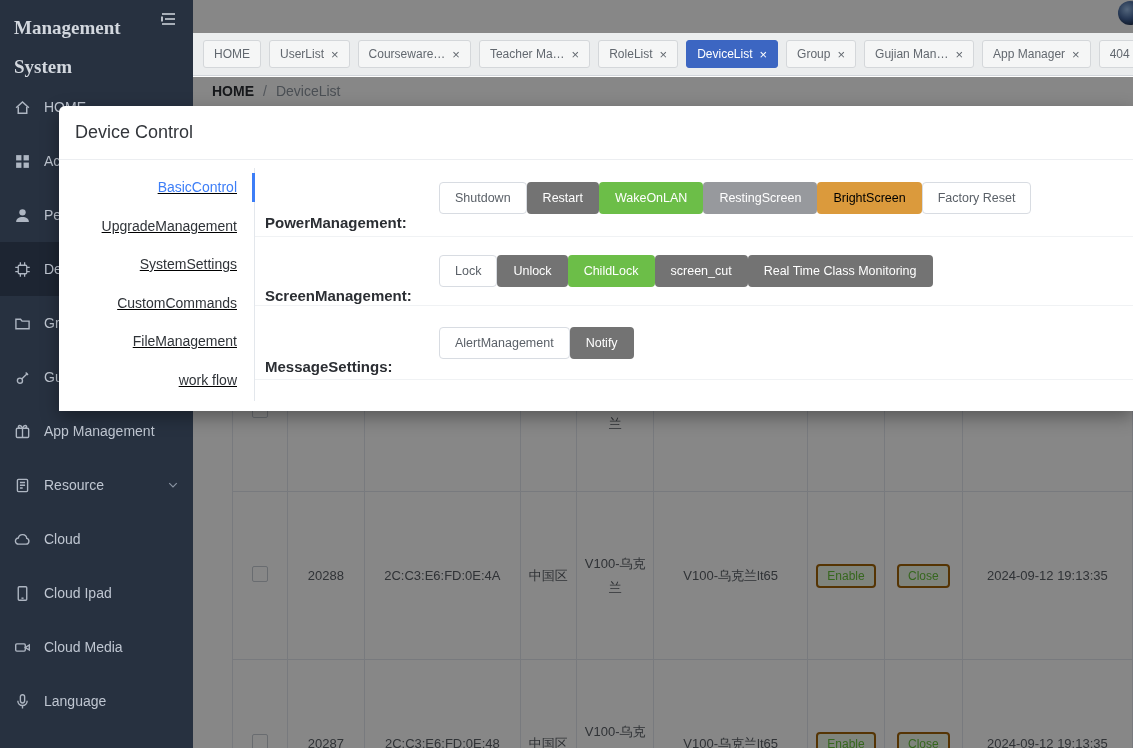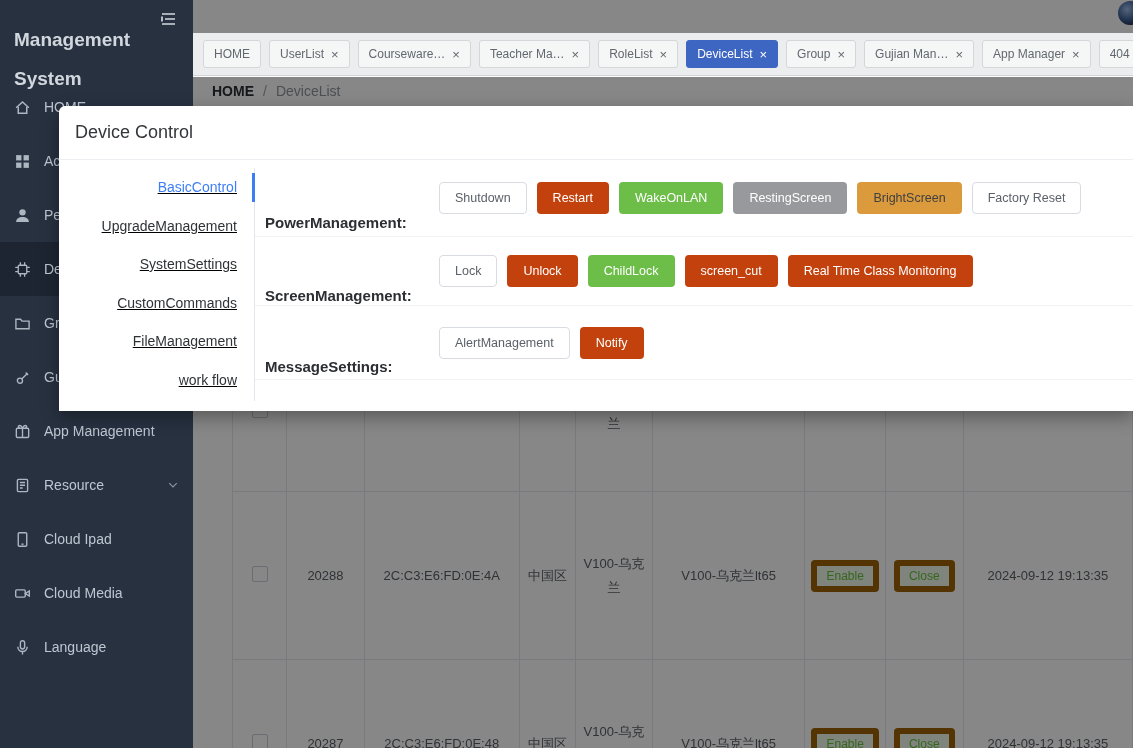--- a/index.html
+++ b/index.html
@@ -1,21 +1,21 @@
 <!DOCTYPE html>
 <html><head>
 <meta charset="utf-8">
 <style>
   html,body{margin:0;padding:0;background:#9e9e9e;}
   .app{position:relative;width:1133px;height:748px;overflow:hidden;background:#fff;
        font-family:"Liberation Sans","DejaVu Sans",sans-serif;-webkit-font-smoothing:antialiased;}
 
   
   .sidebar{position:absolute;left:0;top:0;width:193px;height:748px;background:#273140;z-index:5;}
-  .logo{position:relative;padding:20px 14px 0 14px;}
+  .logo{position:relative;padding:8px 14px 0 14px;font-family:Liberation Serif, serif;}
   .logo-line{font-size:19px;font-weight:700;color:#d2d7de;height:39px;line-height:39px;}
   .collapse-btn{position:absolute;right:15px;top:9px;width:20px;height:20px;color:#d2d7de;cursor:pointer;}
   .collapse-btn svg{width:100%;height:100%;display:block;}
   .side-nav{position:absolute;top:80px;left:0;right:0;}
   .nav-item{display:flex;align-items:center;height:54px;padding:0 14px;font-size:14px;color:#bfc6d1;
             cursor:pointer;white-space:nowrap;overflow:hidden;}
   .nav-item.active{background:#1d2532;}
   .nav-icon{width:17px;height:17px;margin-right:13px;flex:none;color:#aeb6c2;}
   .nav-icon svg{width:100%;height:100%;display:block;}
   .nav-chevron{margin-left:auto;width:12px;height:12px;color:#8a93a2;}
@@ -38,49 +38,49 @@
   .breadcrumb{height:27px;display:flex;align-items:center;padding-left:19px;font-size:14px;gap:9px;}
   .crumb-root{color:#2b2e33;font-weight:700;cursor:pointer;}
   .crumb-sep{color:#9ba3ad;}
   .crumb-current{color:#8d959f;}
   table.grid{position:absolute;left:39px;top:254px;border-collapse:collapse;table-layout:fixed;background:#fff;}
   .grid td{border:1px solid #e2e7ee;text-align:center;vertical-align:middle;font-size:13px;color:#5b6067;
            padding:2px 6px;overflow:hidden;}
   .grid td.wrap{word-break:break-all;line-height:1.8;}
   .checkbox{display:inline-block;width:14px;height:14px;border:1px solid #c6ccd4;border-radius:2px;background:#fff;}
   .status-tag{display:inline-block;padding:3px 9px;font-size:12px;color:#67c23a;background:#f0f9eb;
-              border:6px solid #a16207;border-radius:4px;}
+              border:2px solid #a16207;border-radius:4px;}
 
   
   .overlay-top{position:absolute;left:193px;top:0;width:940px;height:33px;background:rgba(0,0,0,0.47);z-index:10;}
   .overlay-main{position:absolute;left:193px;top:77px;width:940px;height:671px;background:rgba(0,0,0,0.47);z-index:10;}
 
   
   .modal{position:absolute;left:59px;top:106px;width:1074px;height:305px;background:#fff;z-index:20;
          border-radius:6px 0 0 0;box-shadow:0 6px 18px rgba(0,0,0,0.35);}
   .modal-header{height:54px;display:flex;align-items:center;padding-left:16px;border-bottom:1px solid #eceef1;
                 font-size:18px;color:#33363b;box-sizing:border-box;}
   .modal-body{display:flex;height:251px;}
   .modal-menu{width:196px;flex:none;padding-top:8px;box-sizing:border-box;position:relative;text-decoration:underline;}
   .menu-rule{position:absolute;right:0;top:8px;bottom:10px;width:1px;background:#e3e7ec;}
   .menu-item{position:relative;height:38.5px;line-height:38.5px;text-align:right;padding-right:18px;
              font-size:14px;color:#2f3338;cursor:pointer;}
   .menu-item.active{color:#3d7ef7;}
   .menu-item.active::after{content:"";position:absolute;right:0;top:5px;bottom:5px;width:3px;background:#3d7ef7;z-index:2;}
   .modal-content{flex:1;display:flex;flex-direction:column;overflow:hidden;}
   .section{display:flex;align-items:center;border-bottom:1px solid #f0f2f4;padding-left:10px;box-sizing:border-box;}
   .section-label{width:174px;flex:none;font-size:15px;font-weight:700;color:#2b2e33;margin-top:48px;}
-  .section-buttons{display:flex;align-items:center;gap:10px;}
+  .section-buttons{display:flex;align-items:center;}
   .btn{height:32px;padding:0 15px;border-radius:4px;font-size:12.5px;border:1px solid transparent;
        cursor:pointer;font-family:inherit;white-space:nowrap;}
   .btn-default{background:#fff;border-color:#d8dce2;color:#5b6168;}
-  .btn-primary{background:#c2410c;color:#fff;}
+  .btn-primary{background:#737373;color:#fff;}
   .btn-success{background:#6cbe48;color:#fff;}
   .btn-info{background:#97999d;color:#fff;}
-  .btn-warning{background:#db9a3c;color:#404040;}
+  .btn-warning{background:#db9a3c;color:#000000;}
 </style>
 </head>
 <body>
 
 <div class="app">
 
   <aside class="sidebar">
     <div class="logo">
       <div class="logo-line">Management</div>
       <div class="logo-line">System</div>
@@ -162,20 +162,28 @@
               <path d="M5.6 5.2h4.8M5.6 7.8h4.8M5.6 10.4h2.6"></path>
             </svg>
           </span>
     <span class="nav-label">Resource</span>
   <span class="nav-chevron">
             <svg viewBox="0 0 16 16" fill="none" stroke="currentColor" stroke-width="1.6">
               <path d="M3 5.5l5 5 5-5"></path>
             </svg>
           </span>
         </div>
+        <div class="nav-item">
+    <span class="nav-icon">
+            <svg viewBox="0 0 16 16" fill="none" stroke="currentColor" stroke-width="1.3">
+              <path d="M4.4 12.4a2.9 2.9 0 0 1-.3-5.8A4 4 0 0 1 12 7a2.75 2.75 0 0 1-.6 5.4z"></path>
+            </svg>
+          </span>
+    <span class="nav-label">Cloud</span>
+  </div>
         <div class="nav-item">
     <span class="nav-icon">
             <svg viewBox="0 0 16 16" fill="none" stroke="currentColor" stroke-width="1.3">
               <rect x="4" y="1.6" width="8" height="12.8" rx="1"></rect>
               <path d="M7 12.4h2"></path>
             </svg>
           </span>
     <span class="nav-label">Cloud Ipad</span>
   </div>
         <div class="nav-item">

